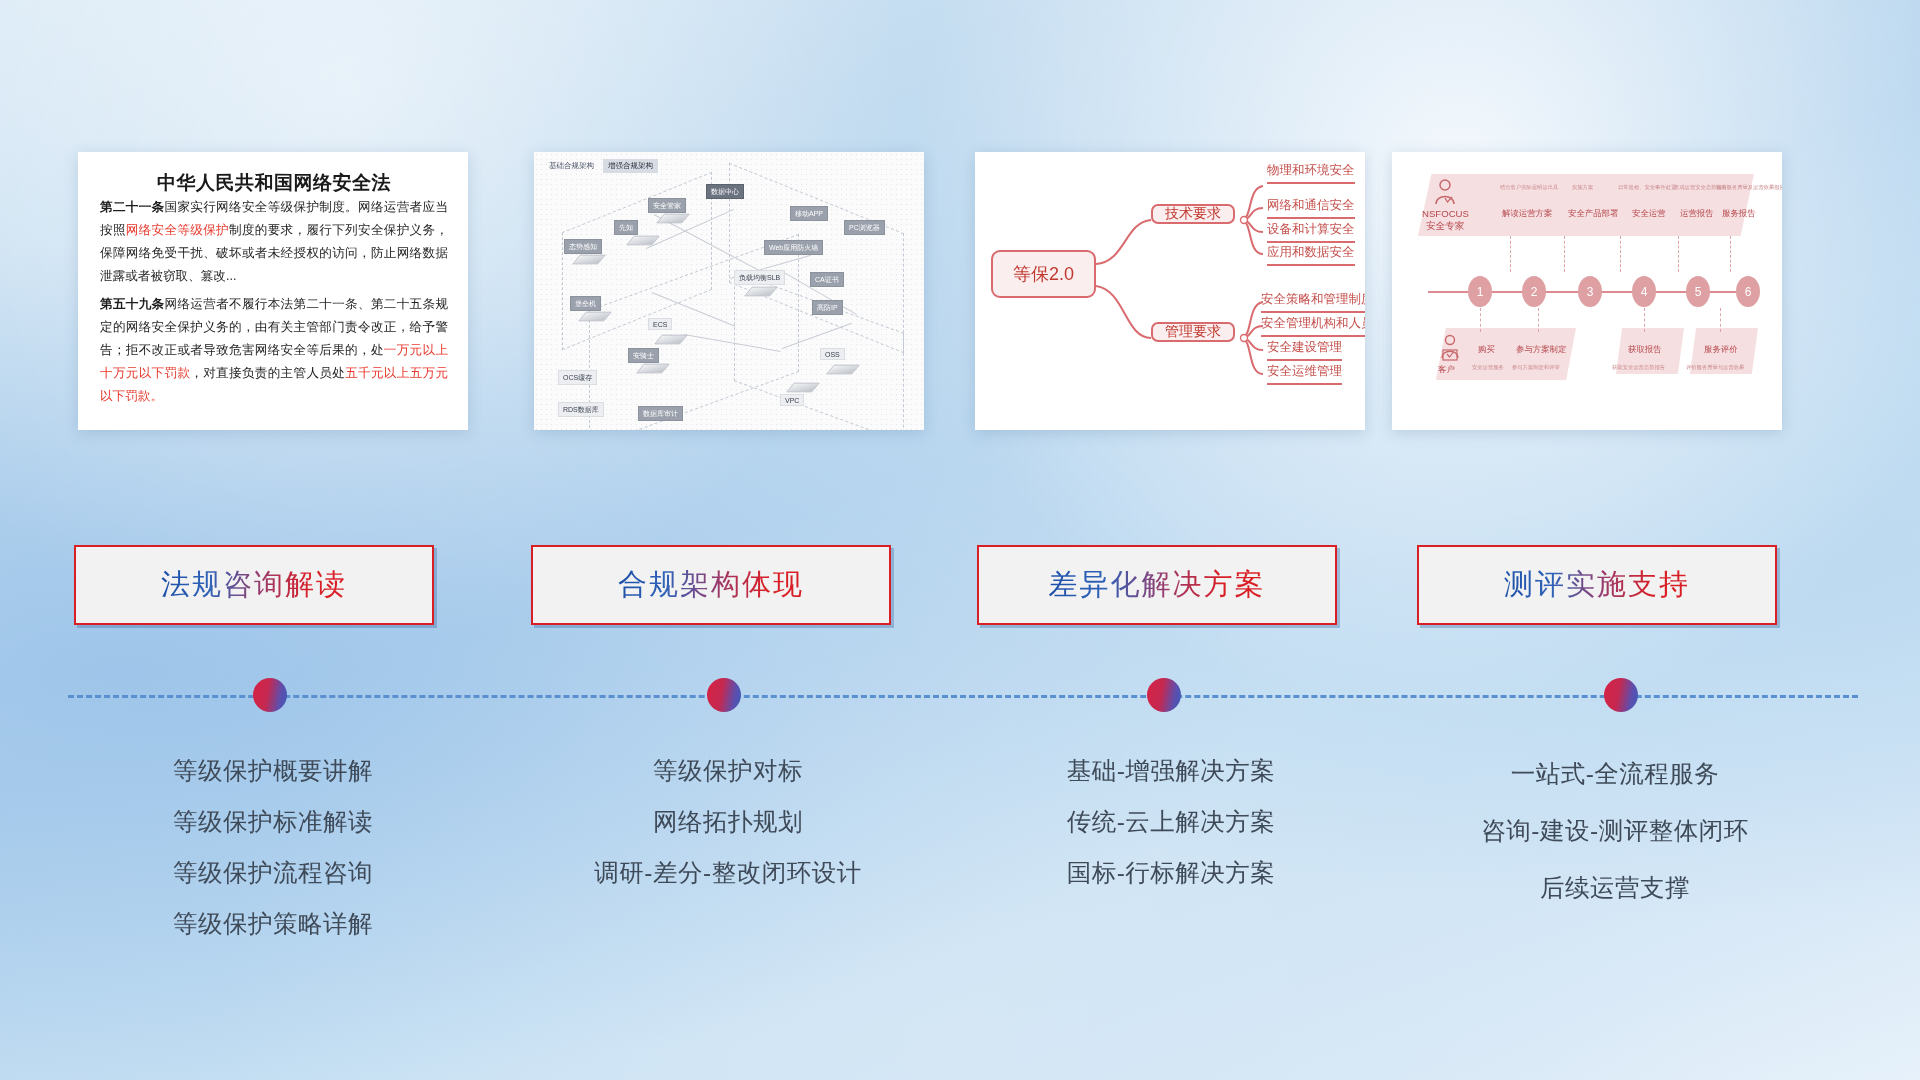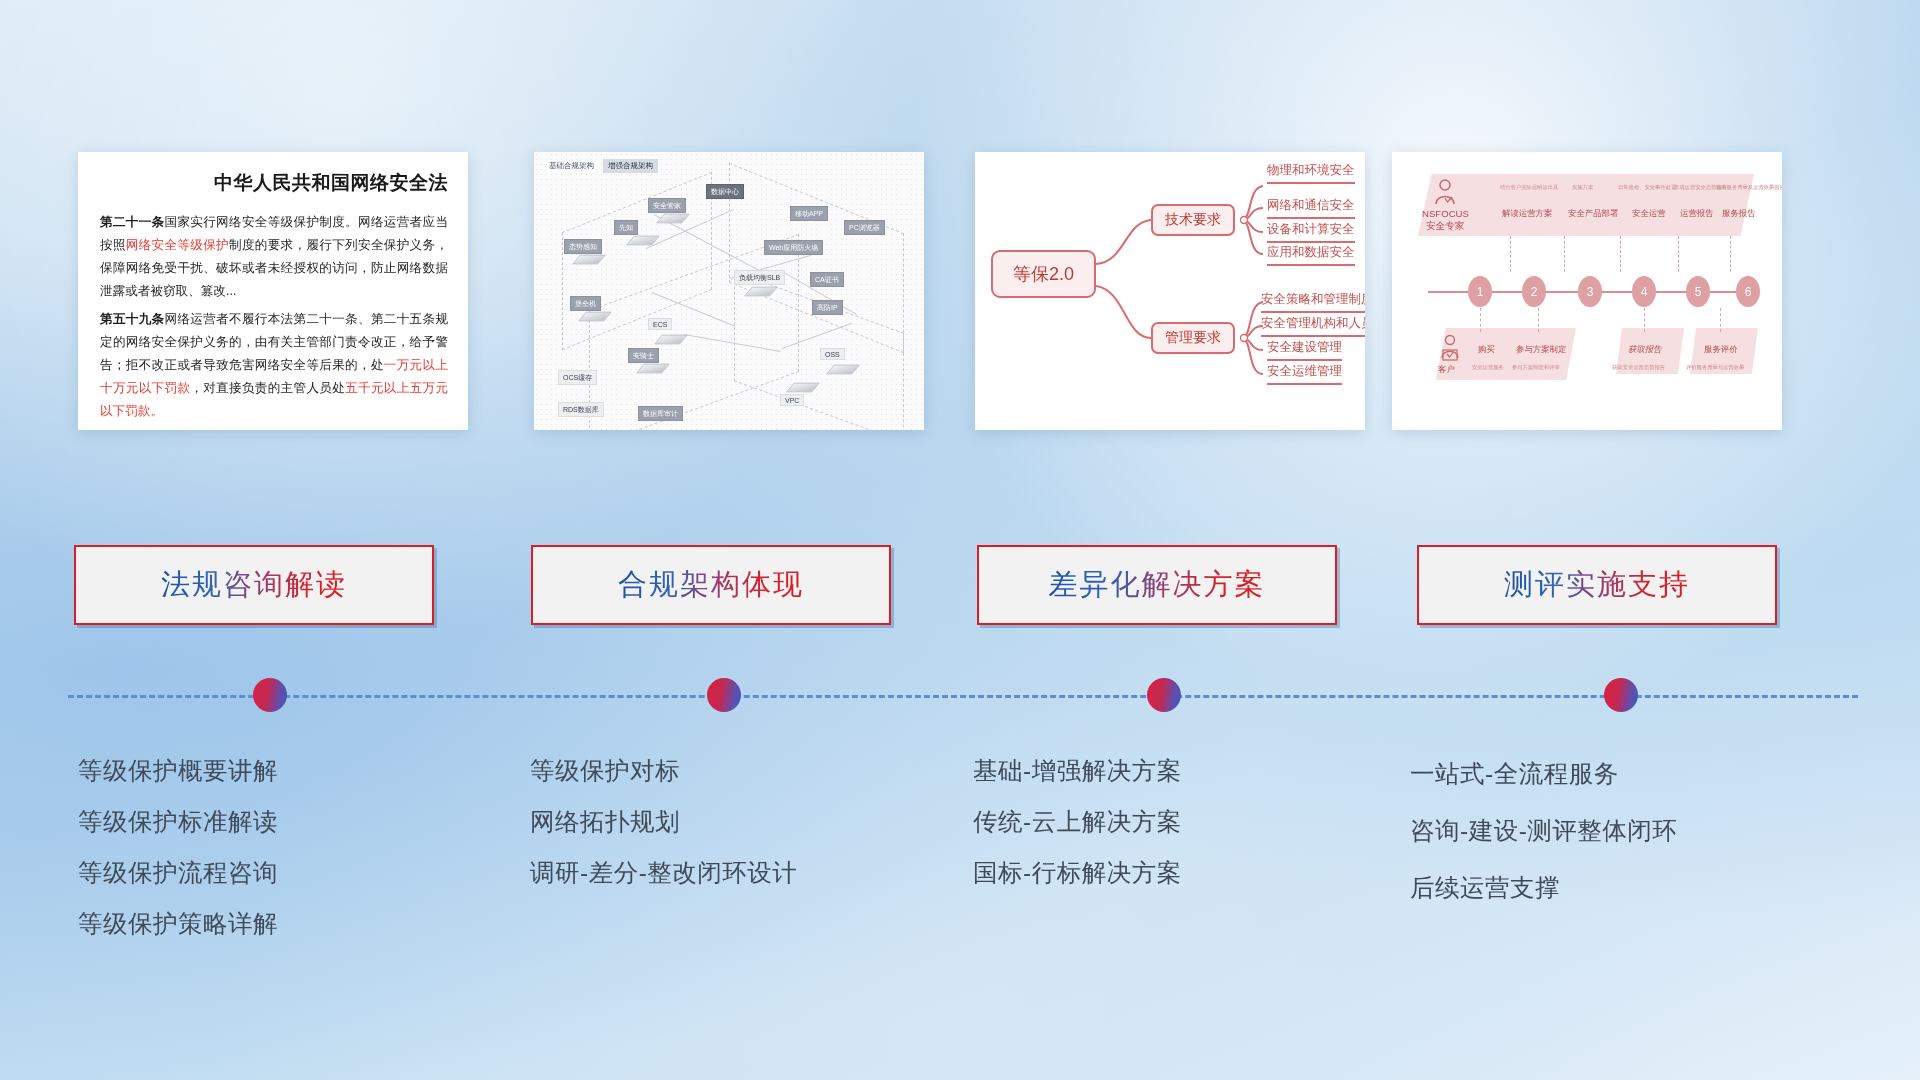--- a/index.html
+++ b/index.html
@@ -37,25 +37,25 @@
     overflow: hidden;
   }
   .card.c1 { left: 78px; }
   .card.c2 { left: 534px; }
   .card.c3 { left: 975px; }
   .card.c4 { left: 1392px; }
 
   
   .law { padding: 18px 20px 12px 22px; }
   .law-title {
-    text-align: right;
+    text-align: center;
     font-weight: bold;
     font-size: 19px;
     color: #1a1a1a;
-    margin-bottom: 15px;
+    margin-bottom: 0;
     letter-spacing: .5px;
   }
   .law-p {
     font-size: 12.6px;
     line-height: 1.83;
     color: #1e1e1e;
     text-align: justify;
     margin-bottom: 5px;
   }
   .law-p b { font-weight: bold; }
@@ -117,21 +117,21 @@
     position: absolute; left: 16px; top: 98px;
     width: 105px; height: 48px;
     border: 2.5px solid #d96a6e;
     border-radius: 9px;
     background: #fbeeef;
     display: flex; align-items: center; justify-content: center;
     font-size: 18px; color: #c0392f;
   }
   .mm-branch {
     position: absolute;
-    width: 84px; height: 32px;
+    width: 84px; height: 20px;
     border: 2px solid #d96a6e;
     border-radius: 7px;
     background: #fbeeef;
     display: flex; align-items: center; justify-content: center;
     font-size: 14px; color: #c0392f;
   }
   .mb-tech { left: 176px; top: 52px; }
   .mb-mgmt { left: 176px; top: 170px; }
   .mm-leaf {
     position: absolute;
@@ -211,21 +211,21 @@
     width: 34px; height: 34px; border-radius: 50%;
     background: linear-gradient(100deg, #d62246 0%, #c6284f 42%, #5b4fb0 78%, #3f5bb5 100%);
   }
   .d1 { left: 253px; }
   .d2 { left: 707px; }
   .d3 { left: 1147px; }
   .d4 { left: 1604px; }
 
   
   .lists { position: absolute; top: 745px; left: 0; width: 1920px; }
-  .list-col { position: absolute; text-align: left; }
+  .list-col { position: absolute; text-align: center; }
   .lc1 { left: 78px;   width: 390px; }
   .lc2 { left: 530px;  width: 396px; }
   .lc3 { left: 973px;  width: 396px; }
   .lc4 { left: 1410px; width: 410px; }
   .list-item {
     font-size: 24.5px;
     color: #3f4a58;
     line-height: 51px;
     letter-spacing: .5px;
     white-space: nowrap;
@@ -387,21 +387,21 @@
           <path d="M4 24 C4 15, 20 15, 20 24" stroke="#c7686c" stroke-width="1.4" fill="none"></path>
           <rect x="5" y="16" width="14" height="10" stroke="#c7686c" stroke-width="1.2" fill="none"></rect>
           <path d="M9 20 l2.5 3 l4-5" stroke="#c7686c" stroke-width="1.2" fill="none"></path>
         </svg>
         <div class="nsf-lbl" style="left:46px;top:212px;">客户</div>
 
         <div class="nsf-lbl" style="left:86px;top:192px;">购买</div>
         <div class="nsf-sub" style="left:80px;top:212px;">安全运营服务</div>
         <div class="nsf-lbl" style="left:124px;top:192px;">参与方案制定</div>
         <div class="nsf-sub" style="left:120px;top:212px;">参与方案制定和评审</div>
-        <div class="nsf-lbl" style="left:236px;top:192px;font-style:italic;">获取报告</div>
+        <div class="nsf-lbl" style="left:236px;top:192px;">获取报告</div>
         <div class="nsf-sub" style="left:220px;top:212px;">获取安全运营态势报告</div>
         <div class="nsf-lbl" style="left:312px;top:192px;">服务评价</div>
         <div class="nsf-sub" style="left:294px;top:212px;">评价服务质量与运营效果</div>
       </div>
     </div>
   </div>
 
   <div class="titles">
     <div class="title-box t1">
       <span class="title-txt">法规咨询解读</span>

